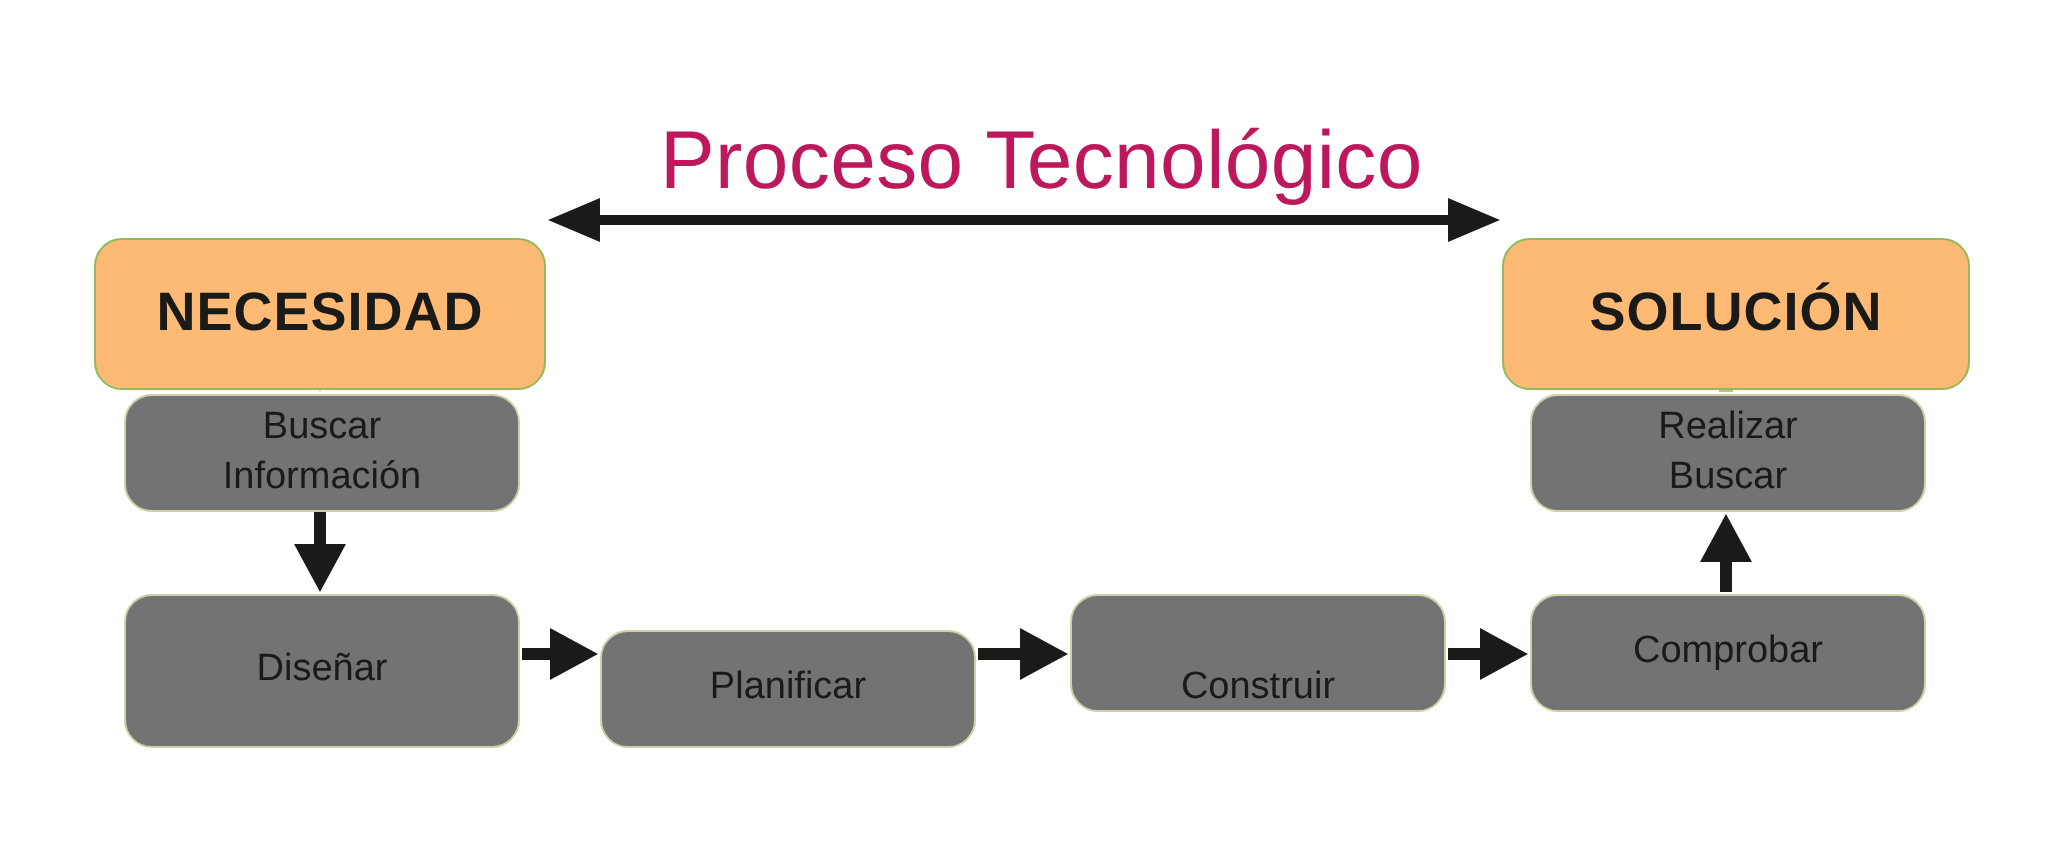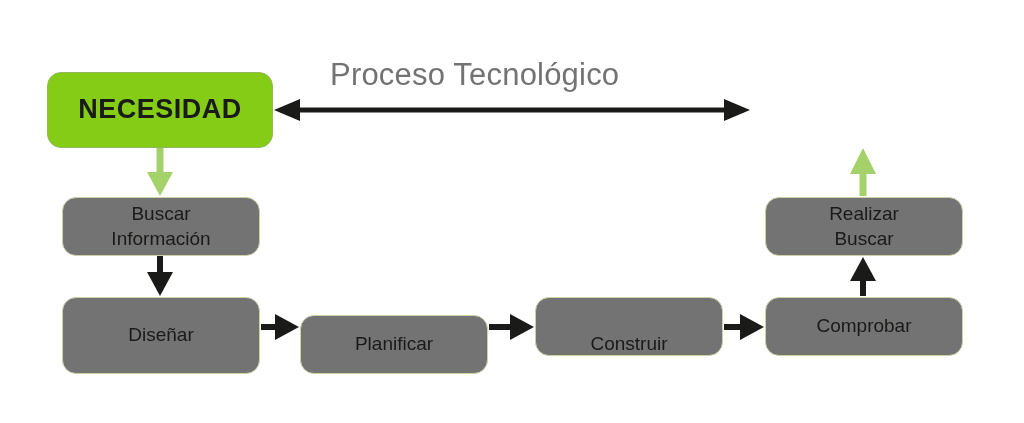--- a/index.html
+++ b/index.html
@@ -21,41 +21,42 @@
     position: absolute;
     box-sizing: border-box;
     display: flex;
     align-items: center;
     justify-content: center;
     text-align: center;
     color: #1a1a18;
     line-height: 1.18;
   }
   .node-green {
-    background: #84cc16;
+    background: #fdba74;
     border: 1.5px solid #93b95c;
     border-radius: 14px;
     font-size: 27px;
     letter-spacing: 0.5px;
     font-weight: 700;
+    margin-top: 47px;
   }
   .node-yellow {
     background: #737373;
     border: 1.5px solid #cfcfa8;
     border-radius: 14px;
     font-size: 19px;
     font-weight: 400;
   }
   .node-yellow.two-line {
     line-height: 1.3;
   }
   .title {
     position: absolute;
-    font-size: 31px;
-    color: #737373;
+    font-size: 41px;
+    color: #be185d;
     white-space: nowrap;
     letter-spacing: 0.2px;
   }
   .svg-layer {
     position: absolute;
     left: 0;
     top: 0;
     width: 1024px;
     height: 423px;
     pointer-events: none;
@@ -113,20 +114,23 @@
       <polygon points="863,148 850,174 876,174" fill="#a5d16a"></polygon>
     </g>
   </svg>
 
   <div class="title" style="left:330px; top:57px;">Proceso Tecnológico</div>
 
   <div class="node node-green" style="left:47px; top:72px; width:226px; height:76px;">
     <span class="node-label">NECESIDAD</span>
   </div>
 
+  <div class="node node-green" style="left:751px; top:72px; width:234px; height:76px;">
+    <span class="node-label">SOLUCIÓN</span>
+  </div>
 
   <div class="node node-yellow two-line" style="left:62px; top:197px; width:198px; height:59px;">
     <span class="node-label">Buscar
 Información</span>
   </div>
 
   <div class="node node-yellow two-line" style="left:765px; top:197px; width:198px; height:59px;">
     <span class="node-label">Realizar
 Buscar</span>
   </div>

